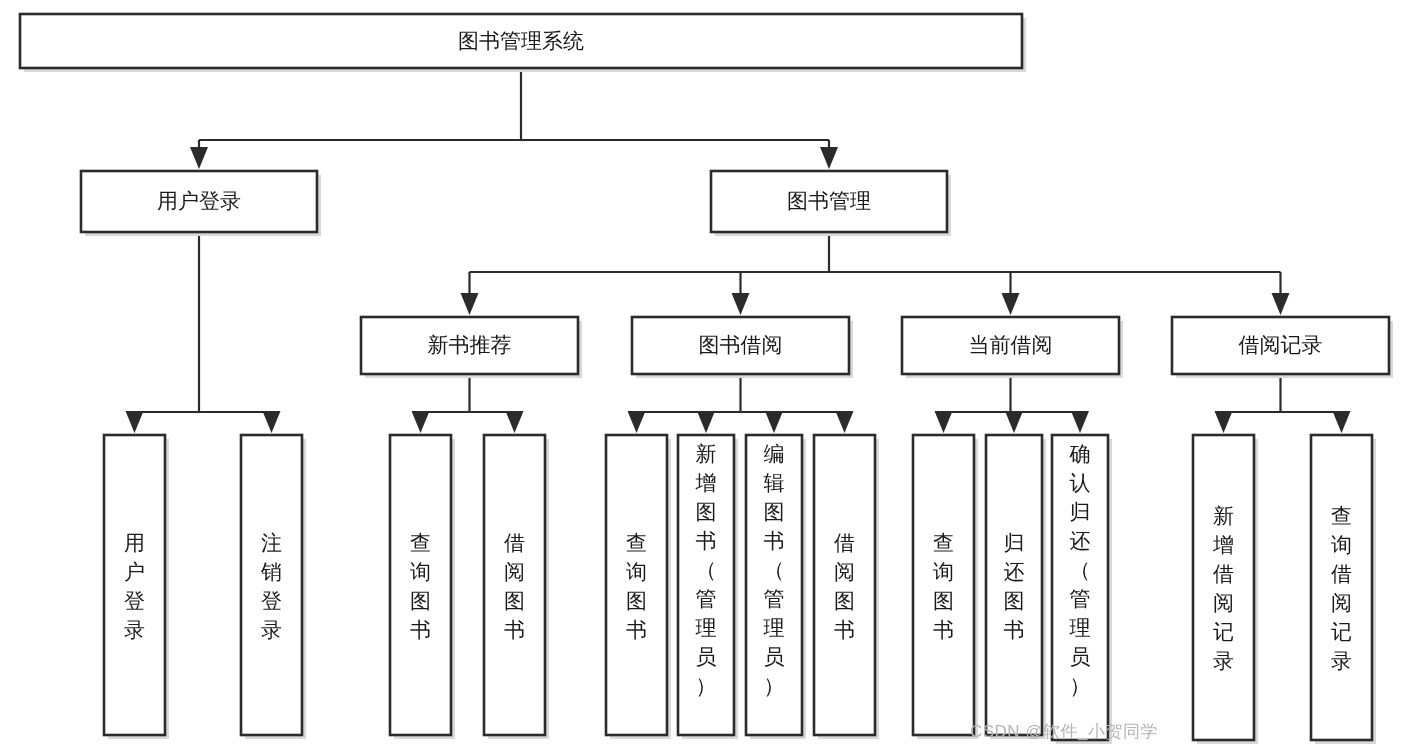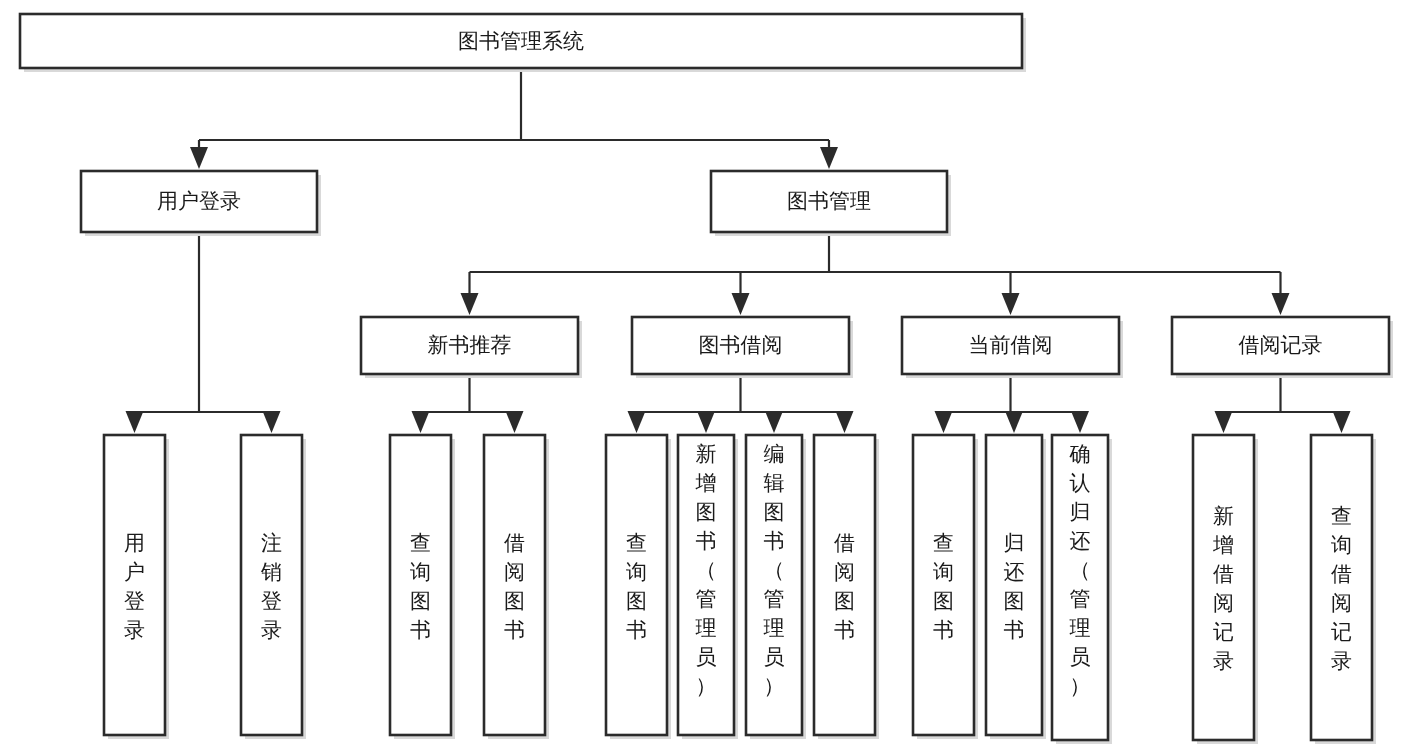--- a/index.html
+++ b/index.html
@@ -283,13 +283,14 @@
           <rect x="1311" y="435" width="61" height="305" class="node-box"></rect>
           <text x="1341.5" y="523.12" class="node-label-v-char">查</text>
           <text x="1341.5" y="552.12" class="node-label-v-char">询</text>
           <text x="1341.5" y="581.12" class="node-label-v-char">借</text>
           <text x="1341.5" y="610.12" class="node-label-v-char">阅</text>
           <text x="1341.5" y="639.12" class="node-label-v-char">记</text>
           <text x="1341.5" y="668.12" class="node-label-v-char">录</text>
         </g>
       </g>
   </svg>
+  <div class="watermark-text">CSDN @软件_小贺同学</div>
 </div>
 
 </body></html>

